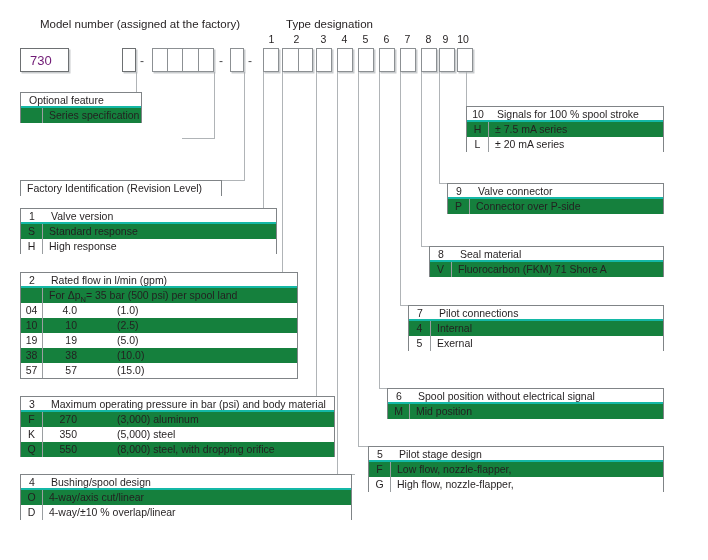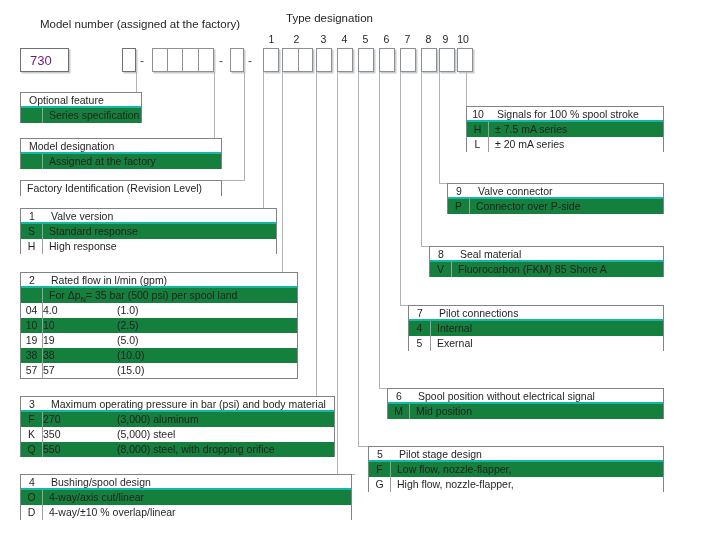--- a/index.html
+++ b/index.html
@@ -49,41 +49,41 @@
     font-size:10.5px;line-height:15px;text-align:center;color:#231f20;
     border-right:1px solid #9a9ea1;overflow:hidden;
   }
   .trow.head .tcode{border-right:none;}
   .tlbl{
     box-sizing:border-box;flex:1 1 auto;padding-left:6px;
     font-size:10.5px;line-height:15px;color:#231f20;white-space:nowrap;overflow:hidden;
   }
   .trow.head .tlbl{padding-left:8px;}
   .tnum{
-    box-sizing:border-box;flex:0 0 auto;width:46px;text-align:left;padding-right:12px;
+    box-sizing:border-box;flex:0 0 auto;width:46px;text-align:right;padding-right:12px;
     font-size:10.5px;line-height:15px;color:#231f20;
   }
   .tpar{
     box-sizing:border-box;flex:1 1 auto;text-align:left;
     font-size:10.5px;line-height:15px;color:#231f20;white-space:nowrap;margin-left:28px;
   }
   
   .cap{
     box-sizing:border-box;padding-left:6px;font-size:10.5px;line-height:15px;
     color:#231f20;white-space:nowrap;
   }
   .sub{font-size:7.5px;vertical-align:sub;}
 </style>
 </head>
 <body>
 
 <div id="stage">
 
   <div class="hdr" style="left:20px;top:18px;">Model number (assigned at the factory)</div>
-  <div class="hdr" style="left:266px;top:12px;">Type designation</div>
+  <div class="hdr" style="left:266px;top:18px;">Type designation</div>
 
   <div class="idx" style="left:264px;top:33px;width:15px;">1</div>
   <div class="idx" style="left:289px;top:33px;width:15px;">2</div>
   <div class="idx" style="left:316px;top:33px;width:15px;">3</div>
   <div class="idx" style="left:337px;top:33px;width:15px;">4</div>
   <div class="idx" style="left:358px;top:33px;width:15px;">5</div>
   <div class="idx" style="left:379px;top:33px;width:15px;">6</div>
   <div class="idx" style="left:400px;top:33px;width:15px;">7</div>
   <div class="idx" style="left:421px;top:33px;width:15px;">8</div>
   <div class="idx" style="left:438px;top:33px;width:15px;">9</div>
@@ -159,29 +159,20 @@
   <div class="tbl" style="left:20px;top:92px;width:122px;height:31px;">
     <div class="trow head">
       <div class="tlbl">Optional feature</div>
     </div>
     <div class="trow shade">
       <div class="tcode"></div>
       <div class="tlbl">Series specification</div>
     </div>
   </div>
 
-  <div class="tbl" style="left:20px;top:138px;width:202px;height:31px;">
-    <div class="trow head">
-      <div class="tlbl">Model designation</div>
-    </div>
-    <div class="trow shade">
-      <div class="tcode"></div>
-      <div class="tlbl">Assigned at the factory</div>
-    </div>
-  </div>
 
   <div class="tbl" style="left:20px;top:180px;width:202px;height:16px;">
     <div class="trow plain">
       <div class="cap">Factory Identification (Revision Level)</div>
     </div>
   </div>
 
   <div class="tbl" style="left:20px;top:208px;width:257px;height:46px;">
     <div class="trow head">
       <div class="tcode">1</div>
@@ -296,21 +287,21 @@
     </div>
   </div>
 
   <div class="tbl" style="left:429px;top:246px;width:235px;height:31px;">
     <div class="trow head">
       <div class="tcode">8</div>
       <div class="tlbl">Seal material</div>
     </div>
     <div class="trow shade">
       <div class="tcode">V</div>
-      <div class="tlbl">Fluorocarbon (FKM) 85 Shore A</div>
+      <div class="tlbl">Fluorocarbon (FKM) 71 Shore A</div>
     </div>
   </div>
 
   <div class="tbl" style="left:408px;top:305px;width:256px;height:46px;">
     <div class="trow head">
       <div class="tcode">7</div>
       <div class="tlbl">Pilot connections</div>
     </div>
     <div class="trow shade">
       <div class="tcode">4</div>

